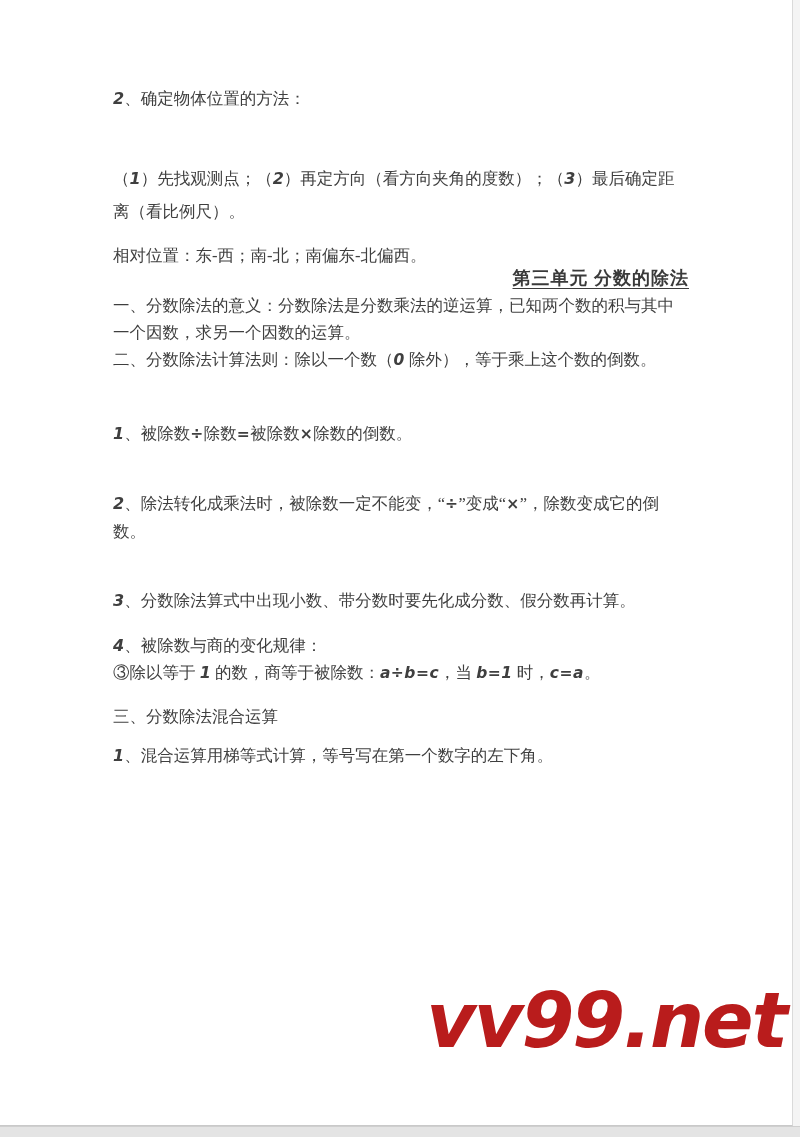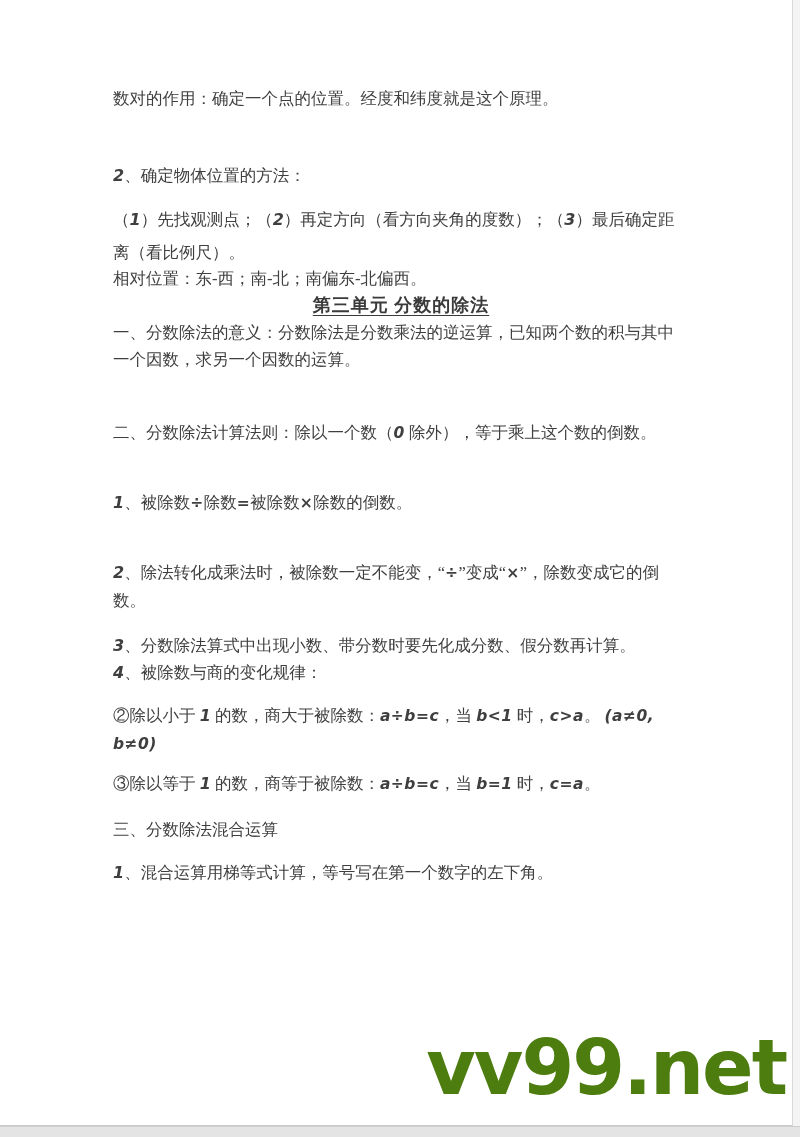--- a/index.html
+++ b/index.html
@@ -24,28 +24,29 @@
   .page {
     position: absolute;
     left: 0; top: 0;
     width: 792px; height: 1125px;
     background: #ffffff;
     border-right: 1px solid #dadada;
     border-bottom: 1px solid #c9c9c9;
   }
   .watermark {
     position: absolute;
-    right: 6px; top: 1023px;
+    right: 6px; top: 976px;
     font-family: "DejaVu Sans", sans-serif;
     font-weight: bold;
     font-size: 76px;
     letter-spacing: -2px;
-    color: #4d7c0f;
+    color: #b91c1c;
     z-index: 1;
     user-select: none;
+    font-style: italic;
   }
   .content {
     position: absolute;
     left: 113px; top: 0;
     width: 576px;
     padding-top: 85px;
     z-index: 2;
     color: #3f3f3f;
     font-size: 16.5px;
     line-height: 27px;
@@ -60,21 +61,21 @@
     font-size: 16px;
   }
   .seg-f {
     font-family: "DejaVu Sans", sans-serif;
     font-weight: bold;
     font-style: italic;
     font-size: 15.5px;
     letter-spacing: 0.5px;
   }
   .k-heading {
-    text-align: center;
+    text-align: right;
     font-weight: bold;
     font-size: 18px;
     letter-spacing: 1px;
     color: #3a3a3a;
   }
   .k-heading span { text-decoration: underline; text-underline-offset: 4px; }
   .k-wrap { line-height: 33px; }
   
   .para:nth-child(1)  { margin-top: 0; }
   .para:nth-child(2)  { margin-top: 50px; }
@@ -96,30 +97,28 @@
   .para:nth-child(18) { margin-top: 12px; }
 </style>
 </head>
 <body>
 
 <div class="viewport">
   <div class="bottom-strip"></div>
   <div class="page">
     <div class="watermark">vv99.net</div>
     <div class="content">
-        <div class="para k-p"><span>数对的作用：确定一个点的位置。经度和纬度就是这个原理。</span></div>
         <div class="para k-p"><span class="seg-n">2</span><span>、确定物体位置的方法：</span></div>
         <div class="para k-wrap"><span>（</span><span class="seg-n">1</span><span>）先找观测点；（</span><span class="seg-n">2</span><span>）再定方向（看方向夹角的度数）；（</span><span class="seg-n">3</span><span>）最后确定距离（看比例尺）。</span></div>
         <div class="para k-tight"><span>相对位置：东-西；南-北；南偏东-北偏西。</span></div>
         <div class="para k-heading"><span>第三单元 分数的除法</span></div>
         <div class="para k-p"><span>一、分数除法的意义：分数除法是分数乘法的逆运算，已知两个数的积与其中一个因数，求另一个因数的运算。</span></div>
         <div class="para k-p"><span>二、分数除法计算法则：除以一个数（</span><span class="seg-f">0</span><span> 除外），等于乘上这个数的倒数。</span></div>
         <div class="para k-p"><span class="seg-n">1</span><span>、被除数</span><span class="seg-f">÷</span><span>除数</span><span class="seg-f">=</span><span>被除数</span><span class="seg-f">×</span><span>除数的倒数。</span></div>
         <div class="para k-p"><span class="seg-n">2</span><span>、除法转化成乘法时，被除数一定不能变，“</span><span class="seg-f">÷</span><span>”变成“</span><span class="seg-f">×</span><span>”，除数变成它的倒数。</span></div>
         <div class="para k-p"><span class="seg-n">3</span><span>、分数除法算式中出现小数、带分数时要先化成分数、假分数再计算。</span></div>
         <div class="para k-p"><span class="seg-n">4</span><span>、被除数与商的变化规律：</span></div>
-        <div class="para k-p"><span>②除以小于 </span><span class="seg-n">1</span><span> 的数，商大于被除数：</span><span class="seg-f">a÷b=c</span><span>，当 </span><span class="seg-f">b&lt;1</span><span> 时，</span><span class="seg-f">c&gt;a</span><span>。 </span><span class="seg-f">(a≠0, b≠0)</span></div>
         <div class="para k-p"><span>③除以等于 </span><span class="seg-n">1</span><span> 的数，商等于被除数：</span><span class="seg-f">a÷b=c</span><span>，当 </span><span class="seg-f">b=1</span><span> 时，</span><span class="seg-f">c=a</span><span>。</span></div>
         <div class="para k-p"><span>三、分数除法混合运算</span></div>
         <div class="para k-p"><span class="seg-n">1</span><span>、混合运算用梯等式计算，等号写在第一个数字的左下角。</span></div>
       </div>
   </div>
 </div>
 
 </body></html>

